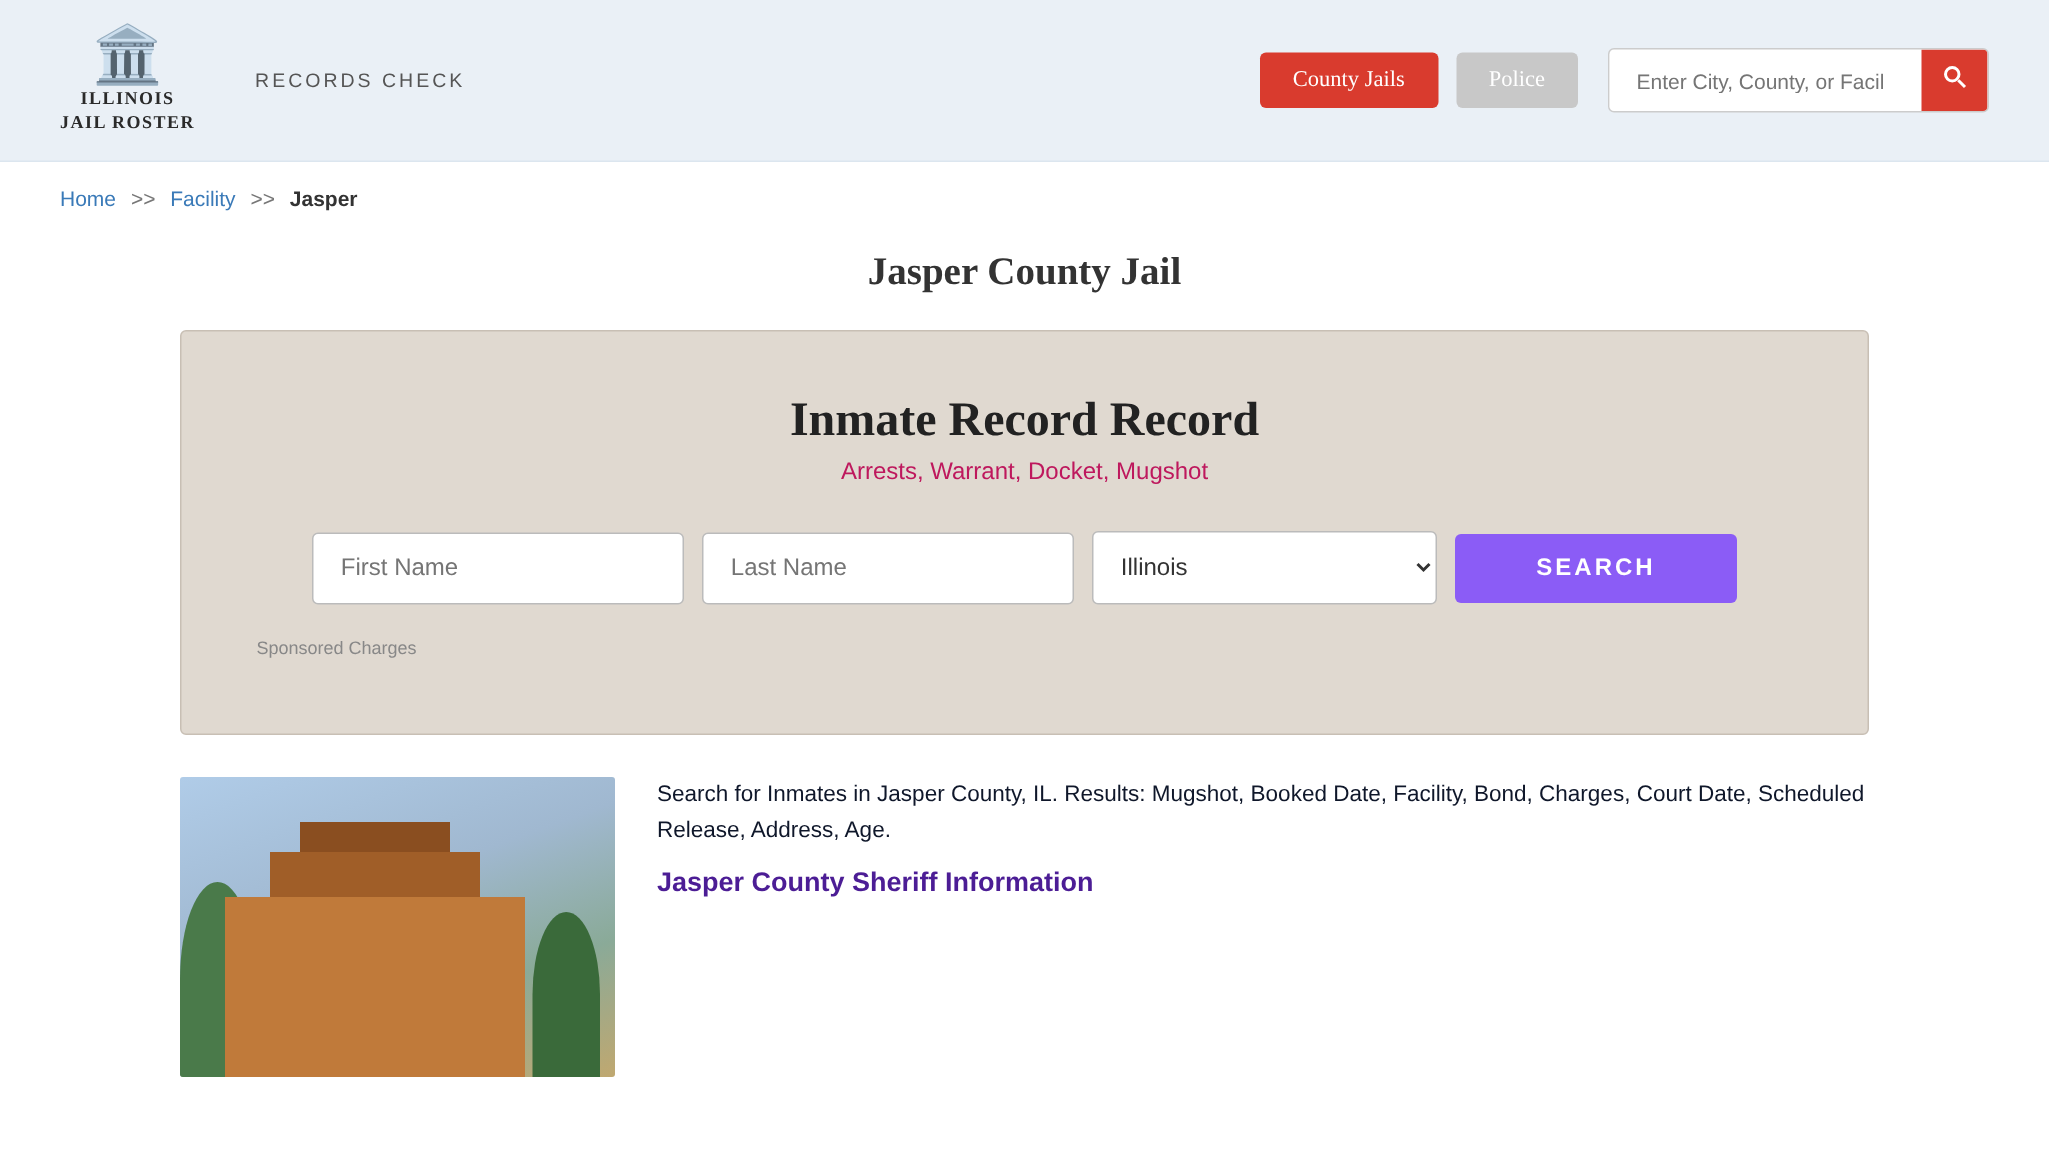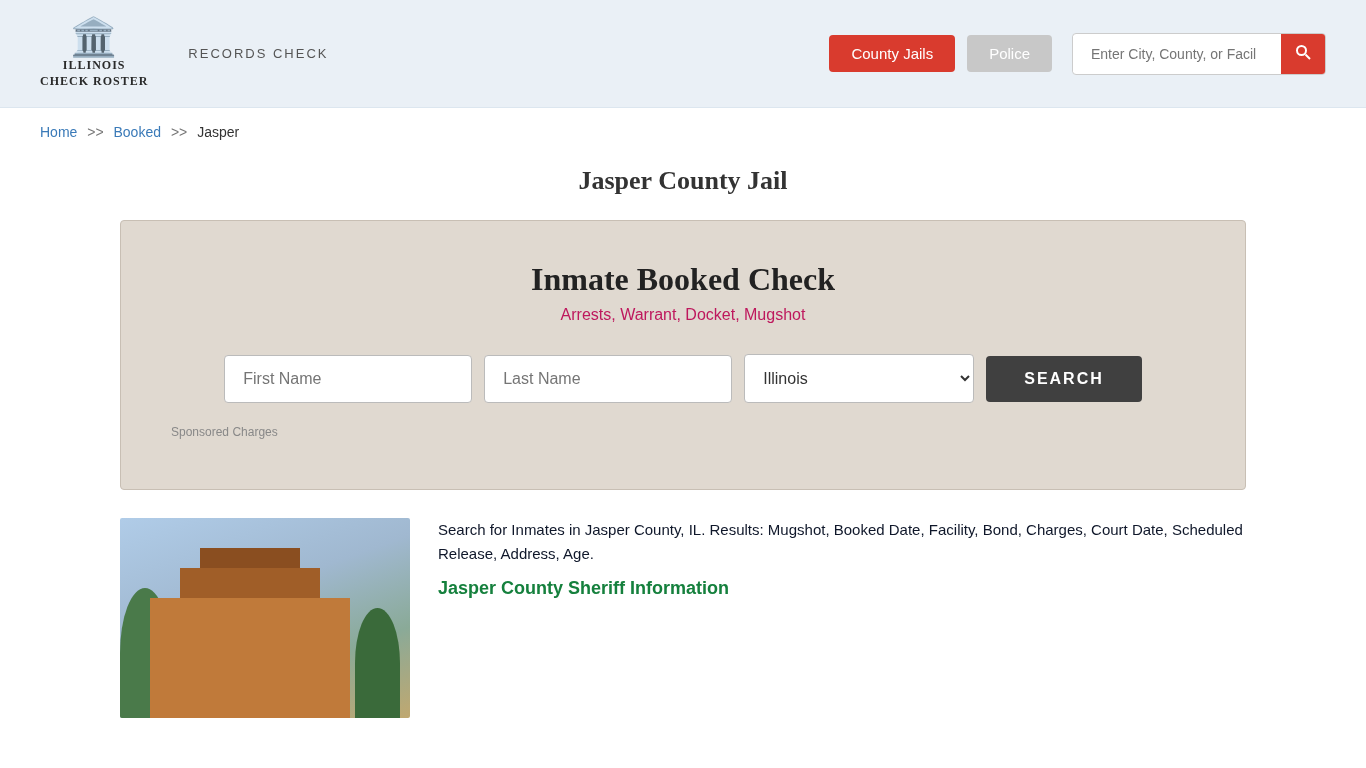--- a/index.html
+++ b/index.html
@@ -46,21 +46,21 @@
       display: flex;
       align-items: center;
       gap: 12px;
     }
     .nav-btn {
       padding: 10px 22px;
       font-size: 15px;
       border: none;
       border-radius: 4px;
       cursor: pointer;
-      font-family: Liberation Sans, sans-serif;
+      font-family: Liberation Serif, serif;
     }
     .nav-btn-county {
       background: #d93b2e;
       color: #fff;
     }
     .nav-btn-police {
       background: #c8c8c8;
       color: #fff;
     }
     .search-bar {
@@ -98,21 +98,21 @@
     }
     .breadcrumb-bar a {
       color: #3a7ab8;
       text-decoration: none;
     }
     .breadcrumb-sep {
       margin: 0 6px;
       color: #777;
     }
     .breadcrumb-current {
-      font-weight: normal;
+      font-weight: bold;
       color: #333;
     }
 
     
     .page-title {
       text-align: center;
       font-size: 26px;
       font-weight: bold;
       margin: 10px 40px 24px;
       font-family: Georgia, serif;
@@ -159,25 +159,25 @@
       padding: 14px 14px;
       font-size: 16px;
       border: 1px solid #bbb;
       border-radius: 4px;
       width: 230px;
       font-family: Arial, sans-serif;
       color: #333;
       background: #fff;
     }
     .search-btn {
-      background: #404040;
+      background: #8b5cf6;
       color: #fff;
       border: none;
       border-radius: 4px;
-      padding: 14px 38px;
+      padding: 14px 54px;
       font-size: 16px;
       letter-spacing: 2px;
       font-family: Arial, sans-serif;
       font-weight: bold;
       cursor: pointer;
     }
     .sponsored {
       margin-top: 22px;
       text-align: left;
       font-size: 12px;
@@ -249,33 +249,33 @@
       font-family: Arial, sans-serif;
     }
     .bottom-text p {
       font-size: 15px;
       color: #0f172a;
       line-height: 1.6;
       margin-bottom: 12px;
     }
     .bottom-text h3 {
       font-size: 18px;
-      color: #15803d;
+      color: #4c1d95;
       font-weight: bold;
       margin-top: 4px;
     }
   </style>
 </head>
 <body>
 
 <header class="header">
   <a class="logo-area" href="#">
     <span class="logo-flag">🏛️</span>
     <span class="logo-text">
-      <span>ILLINOIS</span><br><span>CHECK ROSTER</span>
+      <span>ILLINOIS</span><br><span>JAIL ROSTER</span>
     </span>
   </a>
   <span class="records-check">RECORDS CHECK</span>
 
   <div class="header-right">
     <button class="nav-btn nav-btn-county">County Jails</button>
     <button class="nav-btn nav-btn-police">Police</button>
     <div class="search-bar">
       <input type="text" placeholder="Enter City, County, or Facil" style="">
       <button>
@@ -284,29 +284,29 @@
           <line x1="10.5" y1="10.5" x2="15" y2="15" stroke="white" stroke-width="2"></line>
         </svg>
       </button>
     </div>
   </div>
 </header>
 
 <nav class="breadcrumb-bar">
   <a href="#">Home</a>
   <span class="breadcrumb-sep">&gt;&gt;</span>
-  <a href="#">Booked</a>
+  <a href="#">Facility</a>
   <span class="breadcrumb-sep">&gt;&gt;</span>
   <span class="breadcrumb-current">Jasper</span>
 </nav>
 
 <h1 class="page-title">Jasper County Jail</h1>
 
 <div class="inmate-box">
-  <h2>Inmate Booked Check</h2>
+  <h2>Inmate Record Record</h2>
   <p class="subtitle">Arrests, Warrant, Docket, Mugshot</p>
   <div class="form-row">
     <input type="text" placeholder="First Name" style="">
     <input type="text" placeholder="Last Name" style="">
     <select><option value="Alabama">Alabama</option><option value="Alaska">Alaska</option><option value="Arizona">Arizona</option><option value="Arkansas">Arkansas</option><option value="California">California</option><option value="Colorado">Colorado</option><option value="Connecticut">Connecticut</option><option value="Delaware">Delaware</option><option value="Florida">Florida</option><option value="Georgia">Georgia</option><option value="Hawaii">Hawaii</option><option value="Idaho">Idaho</option><option value="Illinois" selected="">Illinois</option><option value="Indiana">Indiana</option><option value="Iowa">Iowa</option><option value="Kansas">Kansas</option><option value="Kentucky">Kentucky</option><option value="Louisiana">Louisiana</option><option value="Maine">Maine</option><option value="Maryland">Maryland</option><option value="Massachusetts">Massachusetts</option><option value="Michigan">Michigan</option><option value="Minnesota">Minnesota</option><option value="Mississippi">Mississippi</option><option value="Missouri">Missouri</option><option value="Montana">Montana</option><option value="Nebraska">Nebraska</option><option value="Nevada">Nevada</option><option value="New Hampshire">New Hampshire</option><option value="New Jersey">New Jersey</option><option value="New Mexico">New Mexico</option><option value="New York">New York</option><option value="North Carolina">North Carolina</option><option value="North Dakota">North Dakota</option><option value="Ohio">Ohio</option><option value="Oklahoma">Oklahoma</option><option value="Oregon">Oregon</option><option value="Pennsylvania">Pennsylvania</option><option value="Rhode Island">Rhode Island</option><option value="South Carolina">South Carolina</option><option value="South Dakota">South Dakota</option><option value="Tennessee">Tennessee</option><option value="Texas">Texas</option><option value="Utah">Utah</option><option value="Vermont">Vermont</option><option value="Virginia">Virginia</option><option value="Washington">Washington</option><option value="West Virginia">West Virginia</option><option value="Wisconsin">Wisconsin</option><option value="Wyoming">Wyoming</option></select>
     <button class="search-btn">SEARCH</button>
   </div>
   <div class="sponsored">Sponsored Charges</div>
 </div>
 

